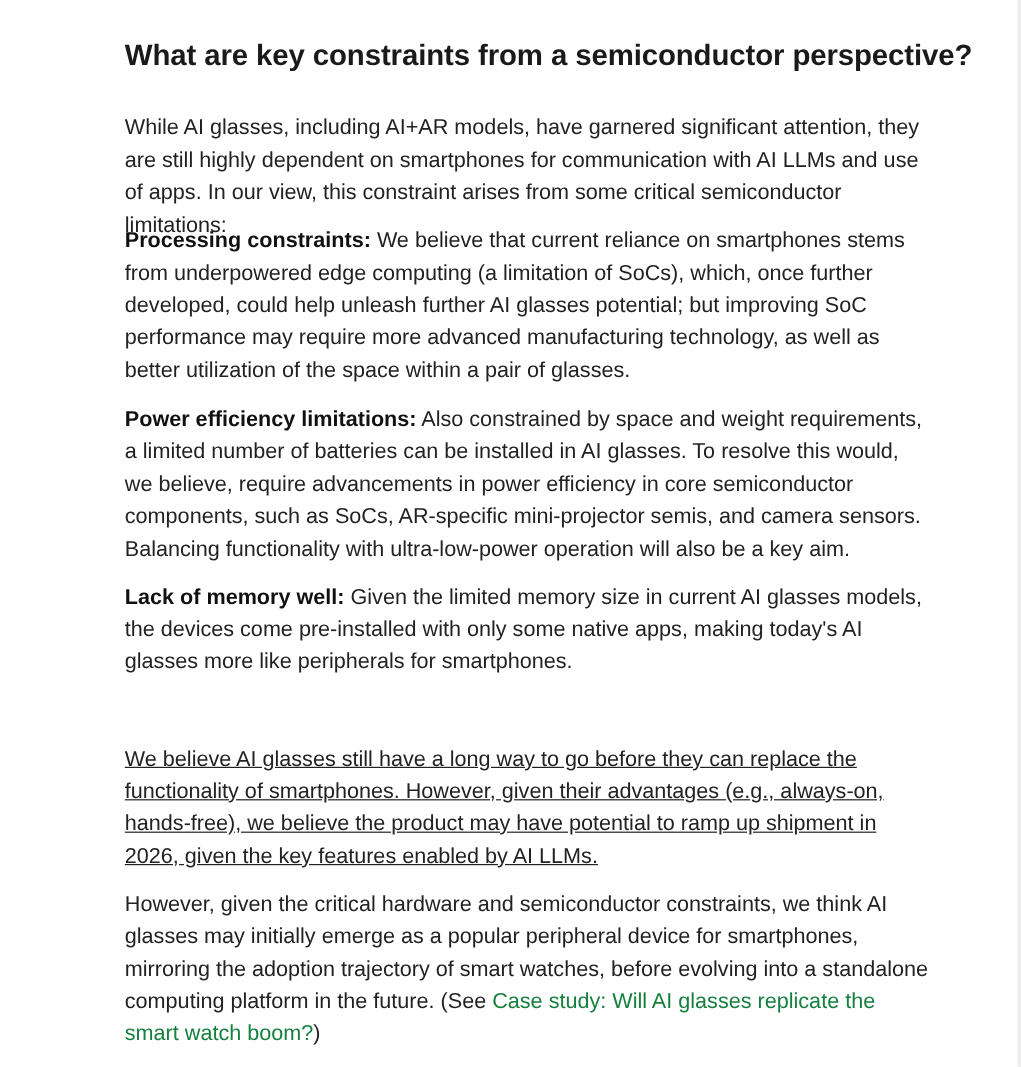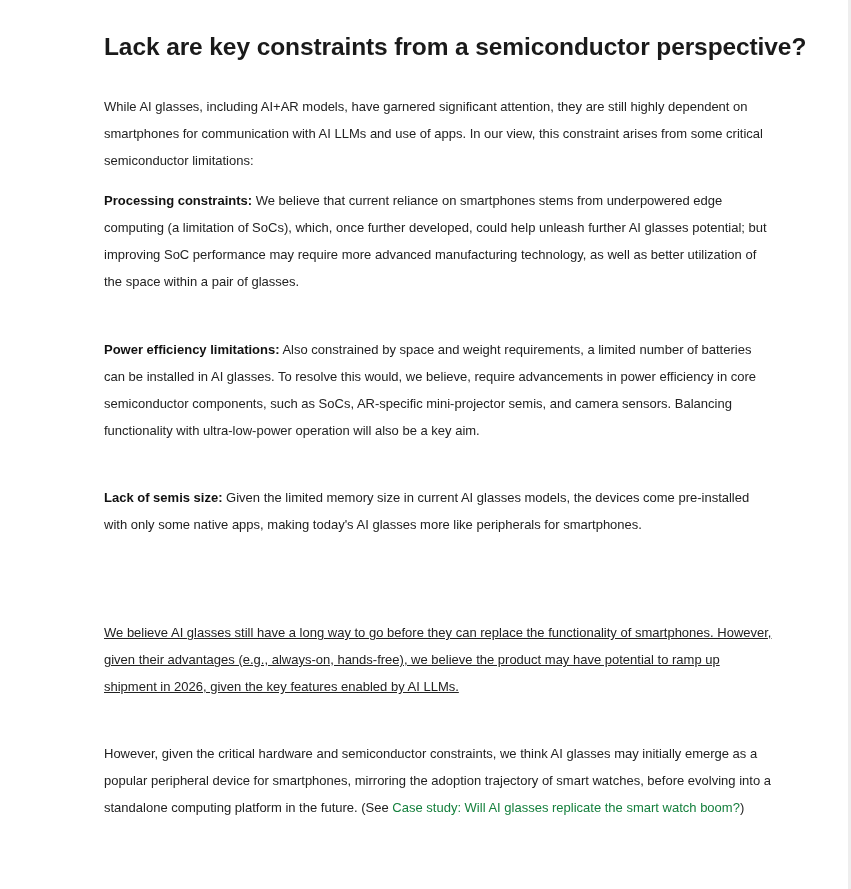--- a/index.html
+++ b/index.html
@@ -30,21 +30,21 @@
     font-weight: bold;
     letter-spacing: -0.1px;
     white-space: nowrap;
     color: #1a1a1a;
   }
   .para {
     position: absolute;
     left: 0;
     width: 670px;
     margin: 0;
-    font-size: 13px;
+    font-size: 18px;
     line-height: 27px;
     color: #222222;
   }
   .para b {
     font-weight: bold;
     color: #111111;
     text-align: right;
   }
   .link {
     color: #15803d;
@@ -57,28 +57,28 @@
     top: 0;
     width: 3px;
     height: 889px;
     background: #eeeeee;
   }
 </style>
 </head>
 <body>
 
 <div class="page">
-  <h2 class="title">Lack are key constraints from a semiconductor perspective?</h2>
+  <h2 class="title">What are key constraints from a semiconductor perspective?</h2>
 
   <p class="para" style="top:93px;">While AI glasses, including AI+AR models, have garnered significant attention, they are still highly dependent on smartphones for communication with AI LLMs and use of apps. In our view, this constraint arises from some critical semiconductor limitations:</p>
 
   <p class="para" style="top:187px;"><b>Processing constraints:</b><span> We believe that current reliance on smartphones stems from underpowered edge computing (a limitation of SoCs), which, once further developed, could help unleash further AI glasses potential; but improving SoC performance may require more advanced manufacturing technology, as well as better utilization of the space within a pair of glasses.</span></p>
 
   <p class="para" style="top:336px;"><b>Power efficiency limitations:</b><span> Also constrained by space and weight requirements, a limited number of batteries can be installed in AI glasses. To resolve this would, we believe, require advancements in power efficiency in core semiconductor components, such as SoCs, AR-specific mini-projector semis, and camera sensors. Balancing functionality with ultra-low-power operation will also be a key aim.</span></p>
 
-  <p class="para" style="top:484px;"><b>Lack of semis size:</b><span> Given the limited memory size in current AI glasses models, the devices come pre-installed with only some native apps, making today's AI glasses more like peripherals for smartphones.</span></p>
+  <p class="para" style="top:484px;"><b>Lack of memory well:</b><span> Given the limited memory size in current AI glasses models, the devices come pre-installed with only some native apps, making today's AI glasses more like peripherals for smartphones.</span></p>
 
   <p class="para" style="top:619px;text-decoration:underline;">We believe AI glasses still have a long way to go before they can replace the functionality of smartphones. However, given their advantages (e.g., always-on, hands-free), we believe the product may have potential to ramp up shipment in 2026, given the key features enabled by AI LLMs.</p>
 
   <p class="para" style="top:740px;"><span>However, given the critical hardware and semiconductor constraints, we think AI glasses may initially emerge as a popular peripheral device for smartphones, mirroring the adoption trajectory of smart watches, before evolving into a standalone computing platform in the future. (See </span><a class="link">Case study: Will AI glasses replicate the smart watch boom?</a><span>)</span></p>
 </div>
 
 <div class="scrollbar"></div>
 
 </body></html>

